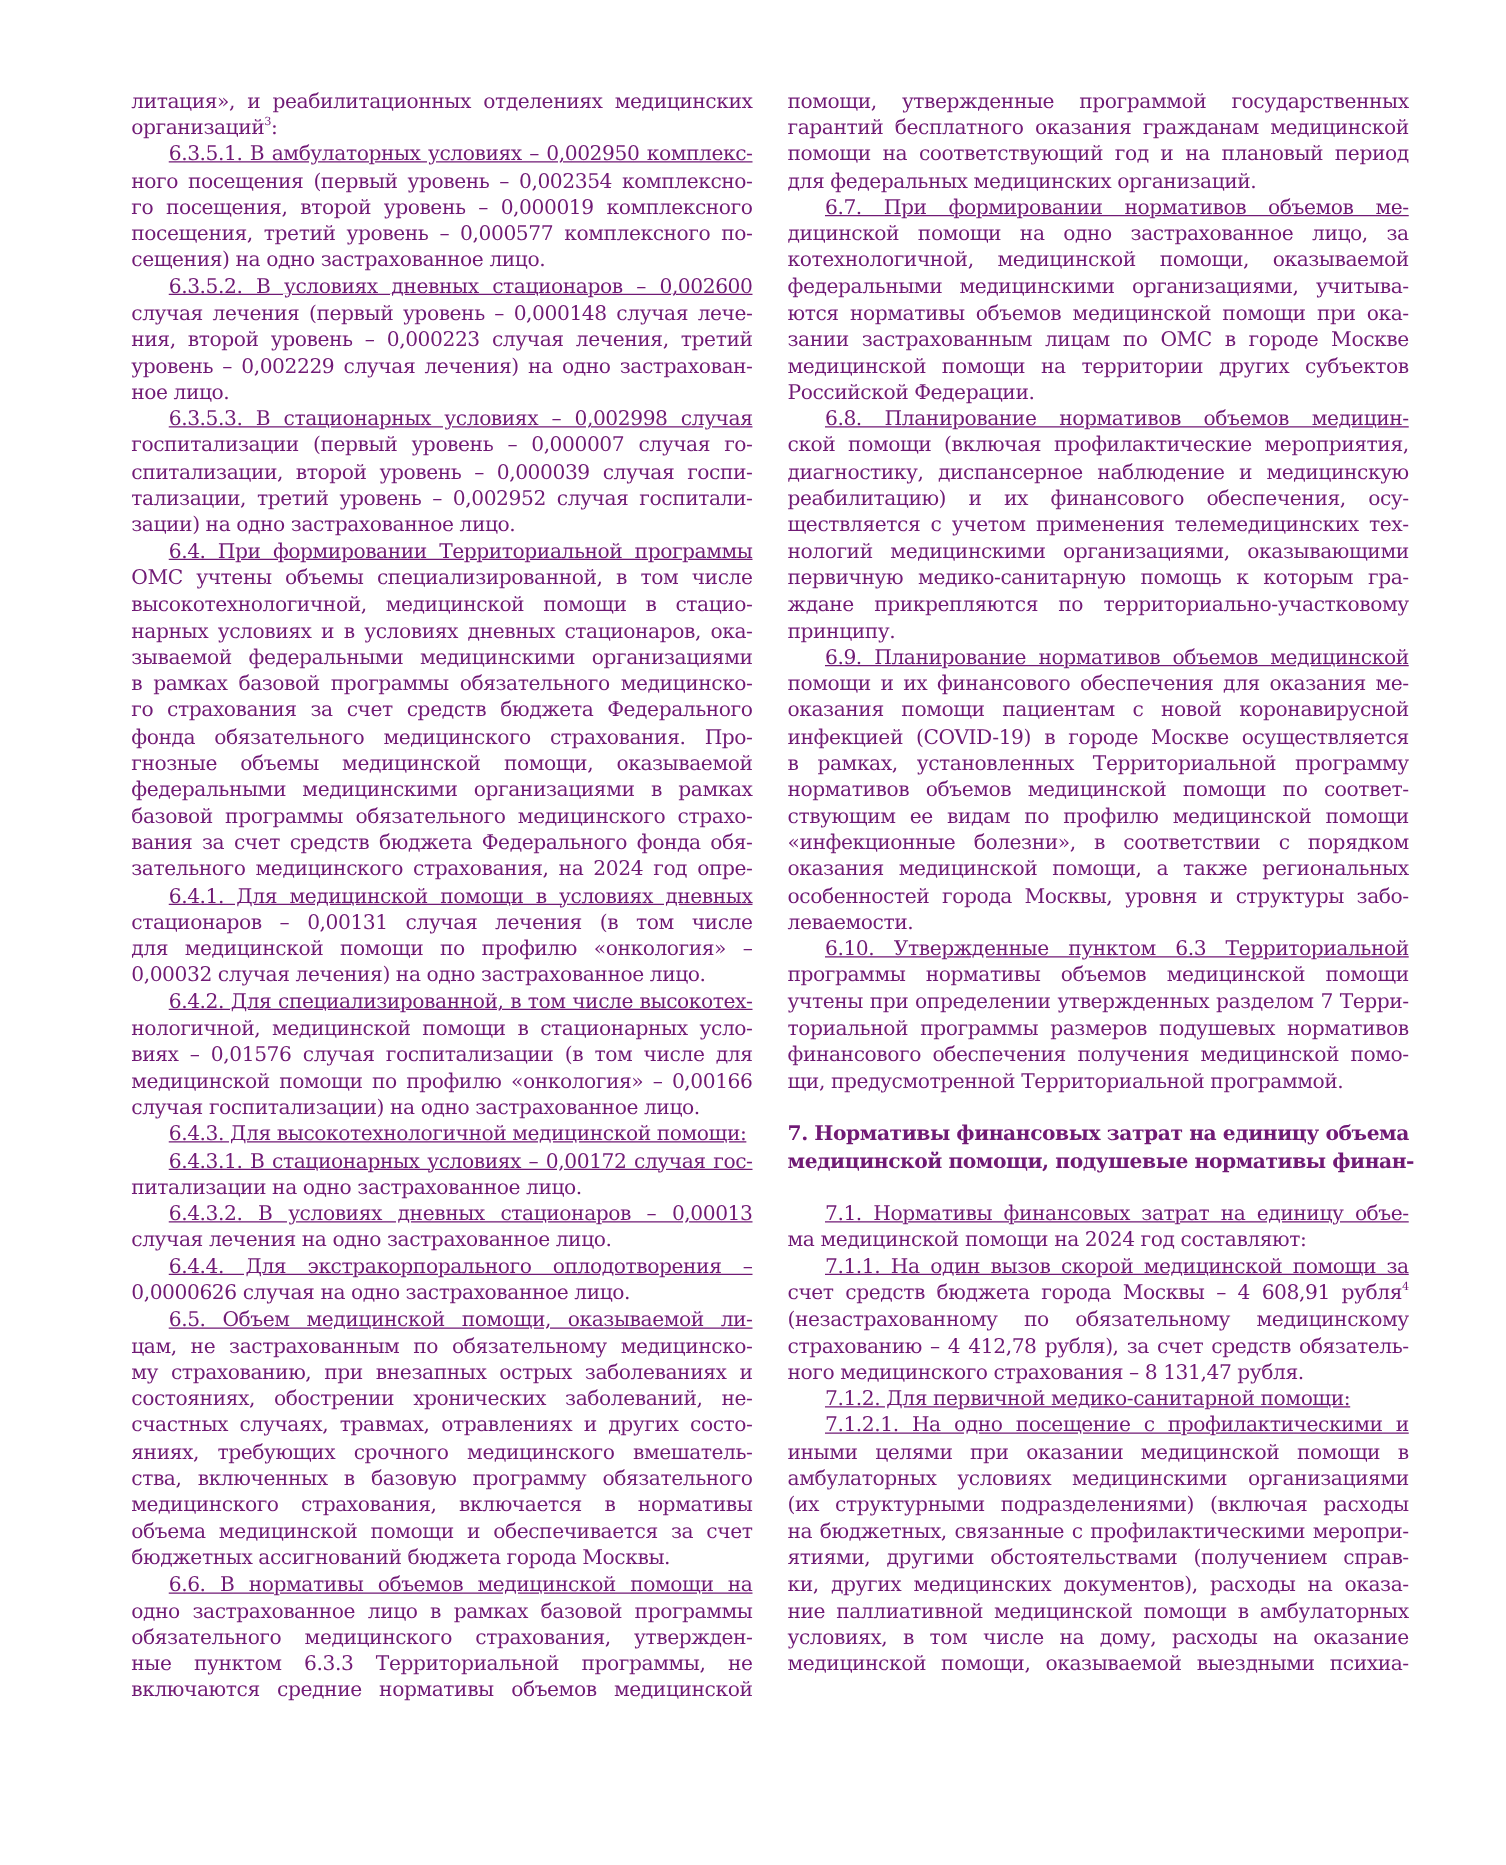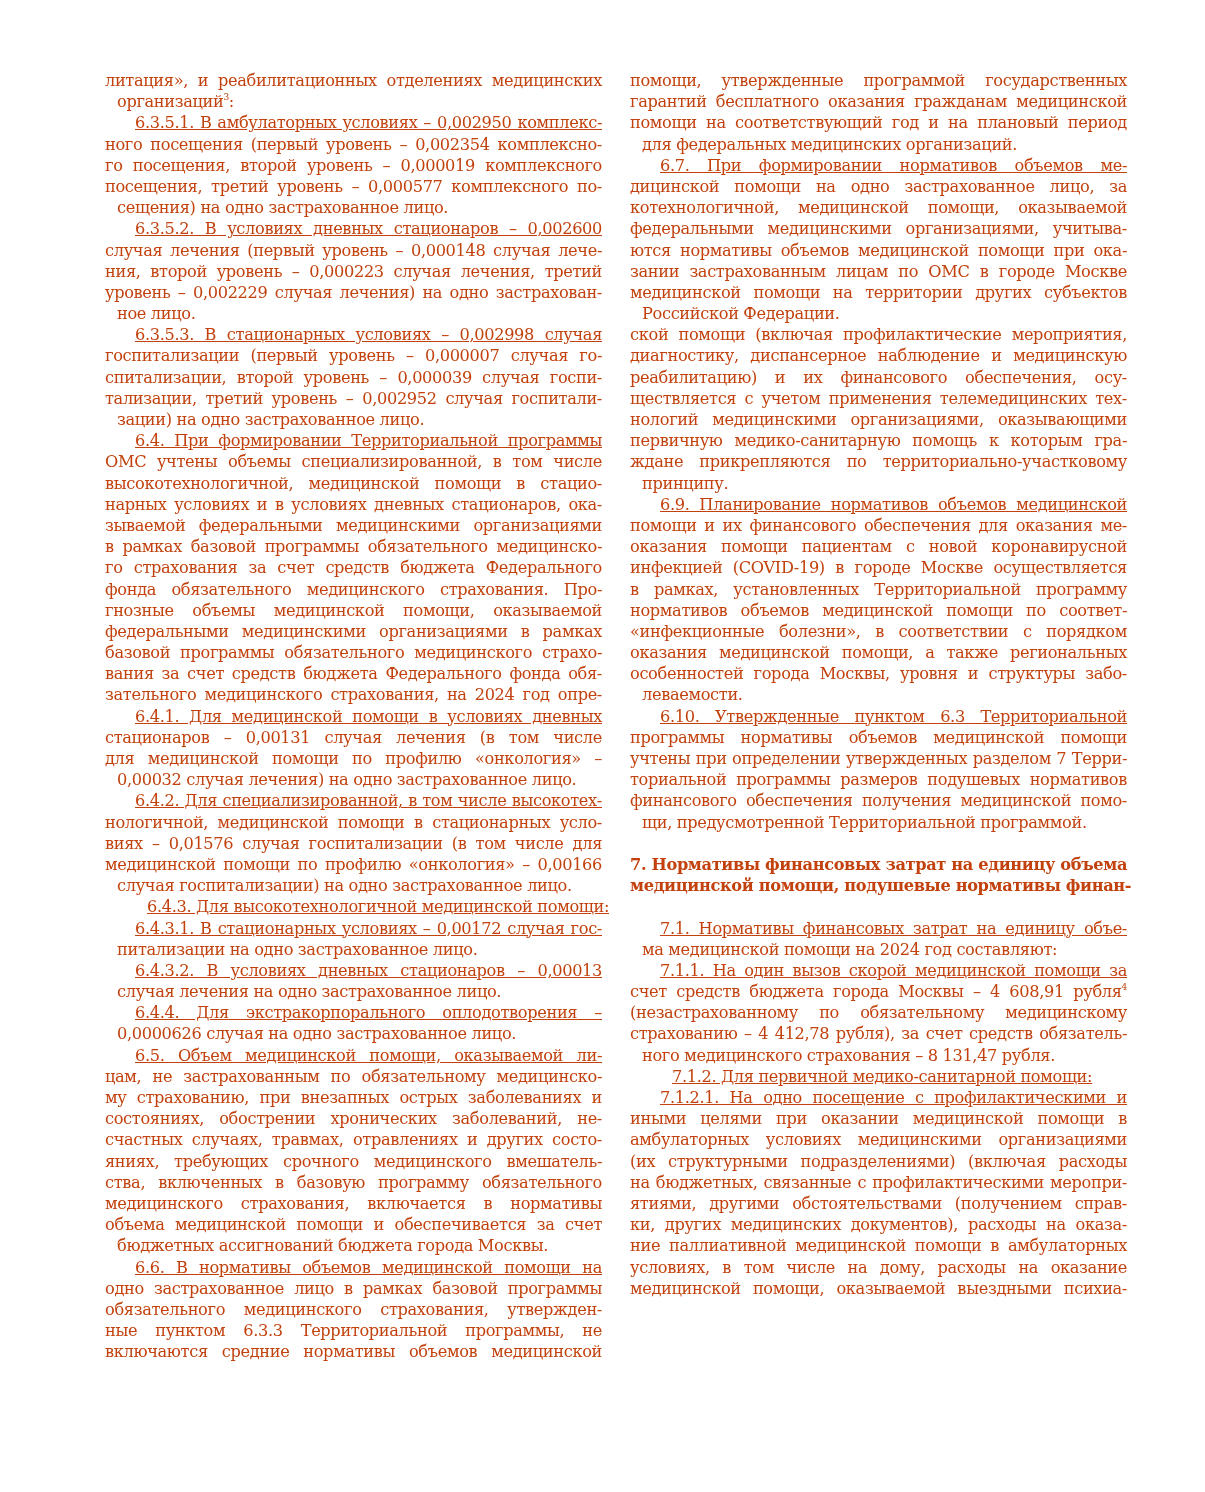--- a/index.html
+++ b/index.html
@@ -1,22 +1,22 @@
 <!DOCTYPE html>
 <html><head>
 <meta charset="utf-8">
 <style>
   html, body { margin: 0; padding: 0; background: #ffffff; }
   body { width: 1205px; height: 1492px; position: relative; overflow: hidden; }
   .page { position: absolute; left: 0; top: 0; width: 1205px; height: 1492px; background: #fff; }
-  .col { position: absolute; top: 70px; width: 497px; font-family: "DejaVu Serif", "Liberation Serif", serif; font-size: 16.2px; line-height: 21.2px; color: #c2410c; letter-spacing: -0.35px; }
+  .col { position: absolute; top: 70px; width: 497px; font-family: "DejaVu Serif", "Liberation Serif", serif; font-size: 16.2px; line-height: 21.2px; color: #701a75; letter-spacing: -0.35px; }
   .col.left { left: 105px; }
   .col.right { left: 630px; }
   .line { display: block; white-space: nowrap; text-align: justify; text-align-last: justify; height: 21.2px; overflow: visible; }
-  .line.last { text-align-last: left; margin-left: 12px; }
+  .line.last { text-align-last: left; }
   .line.indent { padding-left: 30px; text-decoration: underline; }
   .heading { font-weight: bold; }
   .gap { height: 21.2px; }
   sup { font-size: 9px; line-height: 0; vertical-align: 7px; }
 </style>
 </head>
 <body>
 
 <div class="page">
   <div class="col left" id="col-left">
@@ -119,36 +119,38 @@
         <span class="line indent"><span>6.7. При формировании нормативов объемов ме-</span></span>
         <span class="line"><span>дицинской помощи на одно застрахованное лицо, за</span></span>
         <span class="line"><span>котехнологичной, медицинской помощи, оказываемой</span></span>
         <span class="line"><span>федеральными медицинскими организациями, учитыва-</span></span>
         <span class="line"><span>ются нормативы объемов медицинской помощи при ока-</span></span>
         <span class="line"><span>зании застрахованным лицам по ОМС в городе Москве</span></span>
         <span class="line"><span>медицинской помощи на территории других субъектов</span></span>
         <span class="line last"><span>Российской Федерации.</span></span>
       </div>
       <div class="paragraph">
+        <span class="line indent"><span>6.8. Планирование нормативов объемов медицин-</span></span>
         <span class="line"><span>ской помощи (включая профилактические мероприятия,</span></span>
         <span class="line"><span>диагностику, диспансерное наблюдение и медицинскую</span></span>
         <span class="line"><span>реабилитацию) и их финансового обеспечения, осу-</span></span>
         <span class="line"><span>ществляется с учетом применения телемедицинских тех-</span></span>
         <span class="line"><span>нологий медицинскими организациями, оказывающими</span></span>
         <span class="line"><span>первичную медико-санитарную помощь к которым гра-</span></span>
         <span class="line"><span>ждане прикрепляются по территориально-участковому</span></span>
         <span class="line last"><span>принципу.</span></span>
       </div>
       <div class="paragraph">
         <span class="line indent"><span>6.9. Планирование нормативов объемов медицинской</span></span>
         <span class="line"><span>помощи и их финансового обеспечения для оказания ме-</span></span>
         <span class="line"><span>оказания помощи пациентам с новой коронавирусной</span></span>
         <span class="line"><span>инфекцией (COVID-19) в городе Москве осуществляется</span></span>
         <span class="line"><span>в рамках, установленных Территориальной программу</span></span>
         <span class="line"><span>нормативов объемов медицинской помощи по соответ-</span></span>
+        <span class="line"><span>ствующим ее видам по профилю медицинской помощи</span></span>
         <span class="line"><span>«инфекционные болезни», в соответствии с порядком</span></span>
         <span class="line"><span>оказания медицинской помощи, а также региональных</span></span>
         <span class="line"><span>особенностей города Москвы, уровня и структуры забо-</span></span>
         <span class="line last"><span>леваемости.</span></span>
       </div>
       <div class="paragraph">
         <span class="line indent"><span>6.10. Утвержденные пунктом 6.3 Территориальной</span></span>
         <span class="line"><span>программы нормативы объемов медицинской помощи</span></span>
         <span class="line"><span>учтены при определении утвержденных разделом 7 Терри-</span></span>
         <span class="line"><span>ториальной программы размеров подушевых нормативов</span></span>

